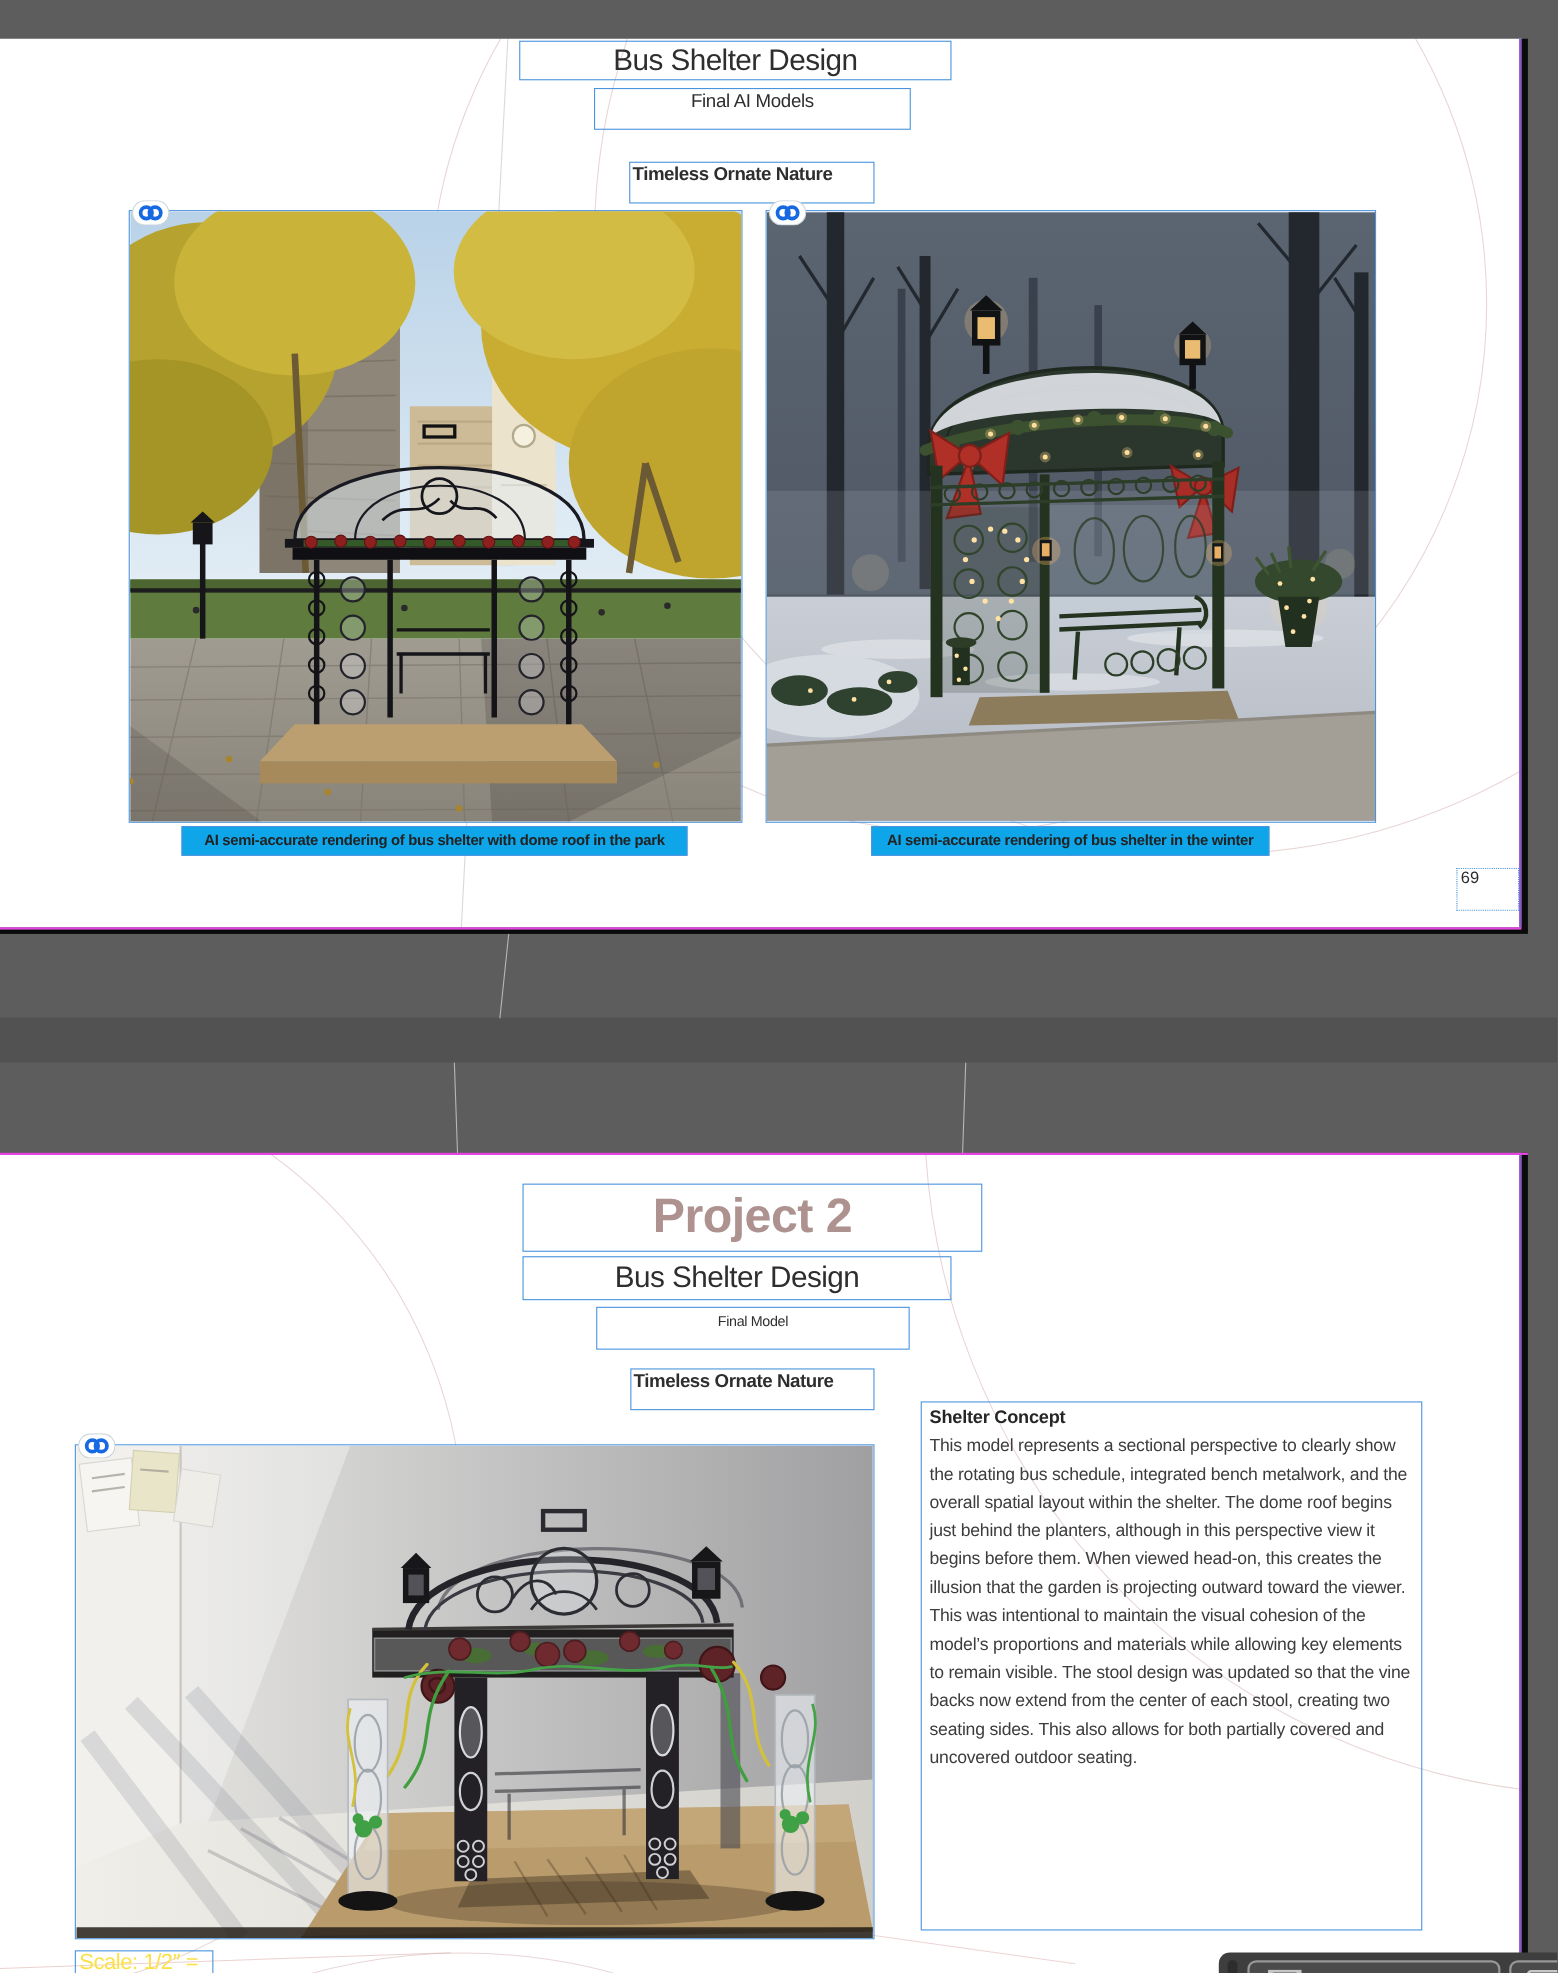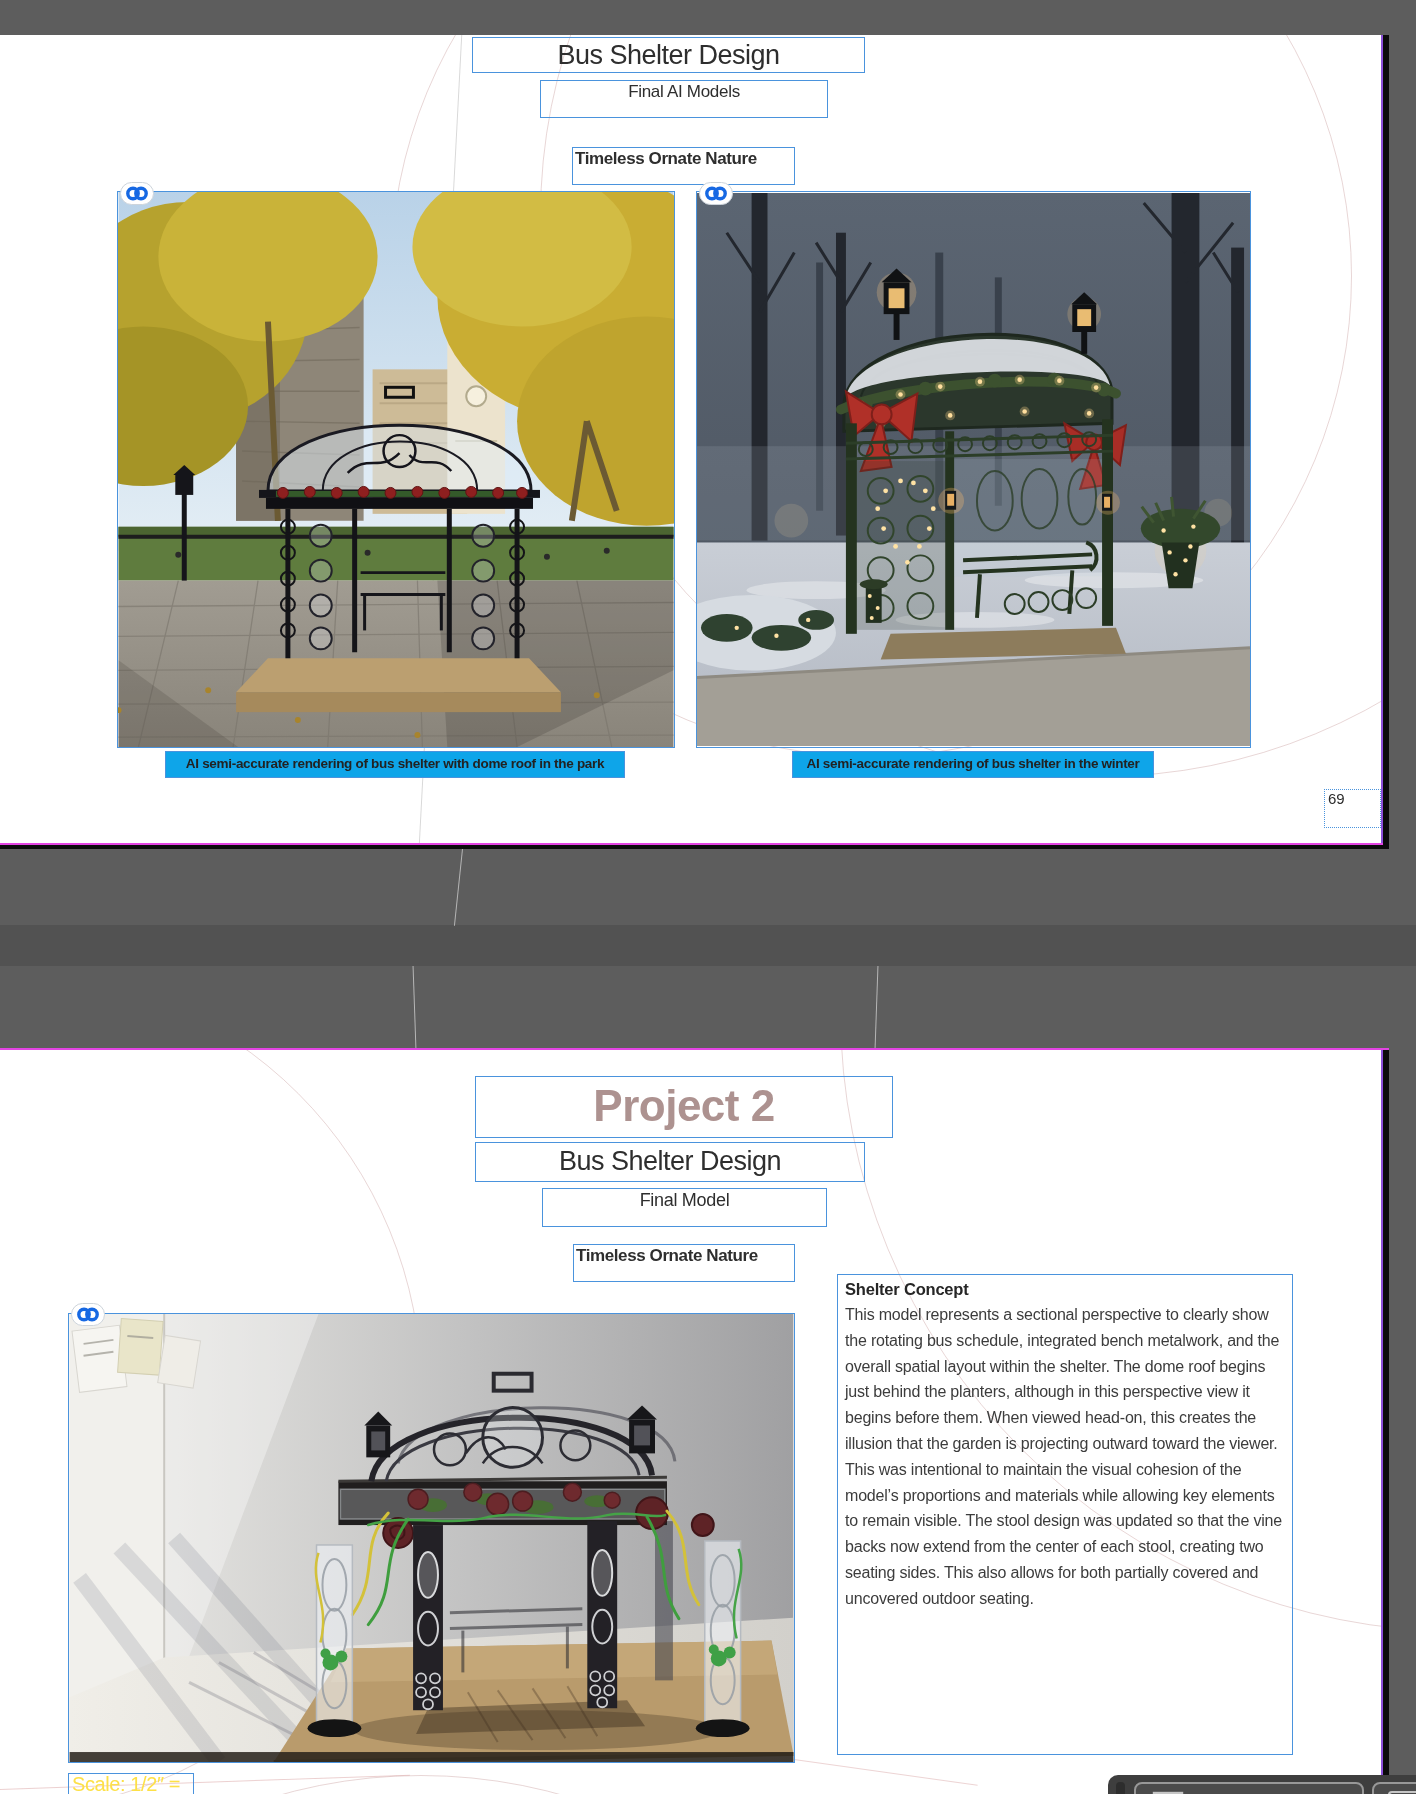--- a/index.html
+++ b/index.html
@@ -34,21 +34,21 @@
   .f-cap .txt{font-size:13.5px;font-weight:600;letter-spacing:-0.3px;line-height:24px;color:#222;}
   .f-cap1{left:165px;top:716px;width:460px;height:27px;}
   .f-cap2{left:792px;top:716px;width:362px;height:27px;text-align:center;}
   .f-pnum{left:1324px;top:754px;width:57px;height:39px;border:1.5px dotted #4a93dd;position:absolute;box-sizing:border-box;z-index:5;}
   .f-pnum .txt{font-size:15px;color:#2c2c2c;padding:3px 0 0 3px;}
   .f-proj{left:475px;top:1041px;width:418px;height:62px;}
   .f-proj .txt{font-size:44px;font-weight:700;letter-spacing:-0.5px;line-height:58px;color:#ad9290;}
   .f-title2{left:475px;top:1107px;width:390px;height:40px;}
   .f-title2 .txt{font-size:27px;letter-spacing:-0.5px;line-height:36px;}
   .f-sub2{left:542px;top:1153px;width:285px;height:39px;}
-  .f-sub2 .txt{font-size:18px;letter-spacing:-0.3px;line-height:23px;}
+  .f-sub2 .txt{font-size:13px;letter-spacing:-0.3px;line-height:23px;}
   .f-tag2{left:573px;top:1209px;width:222px;height:38px;}
   .f-tag2 .txt{font-size:17px;font-weight:700;letter-spacing:-0.4px;line-height:22px;padding-left:2px;}
   .f-photo{left:68px;top:1278px;width:727px;height:450px;}
   .f-scale{left:68px;top:1738px;width:126px;height:25px;}
   .f-scale .txt{font-size:20px;letter-spacing:-0.4px;line-height:21px;padding-left:3px;color:#fde047;}
   .f-text{left:837px;top:1239px;width:456px;height:481px;padding:2px 8px 0 7px;overflow:hidden;}
   .f-text h3{margin:0;font-size:16.5px;font-weight:700;color:#262626;line-height:25px;letter-spacing:-0.2px;}
   .f-text p{margin:0;font-size:16px;line-height:25.8px;color:#3c3c3c;letter-spacing:-0.2px;}
   
   .link-badge{position:absolute;width:34px;height:23px;z-index:7;}

